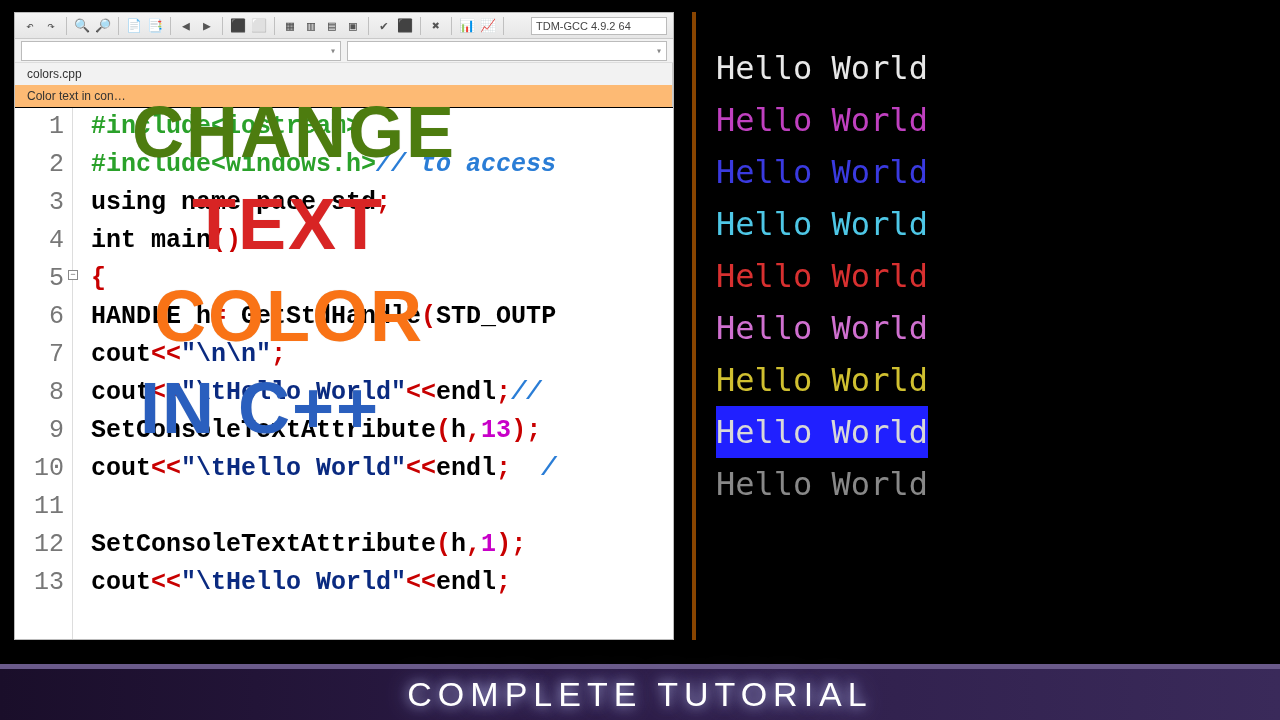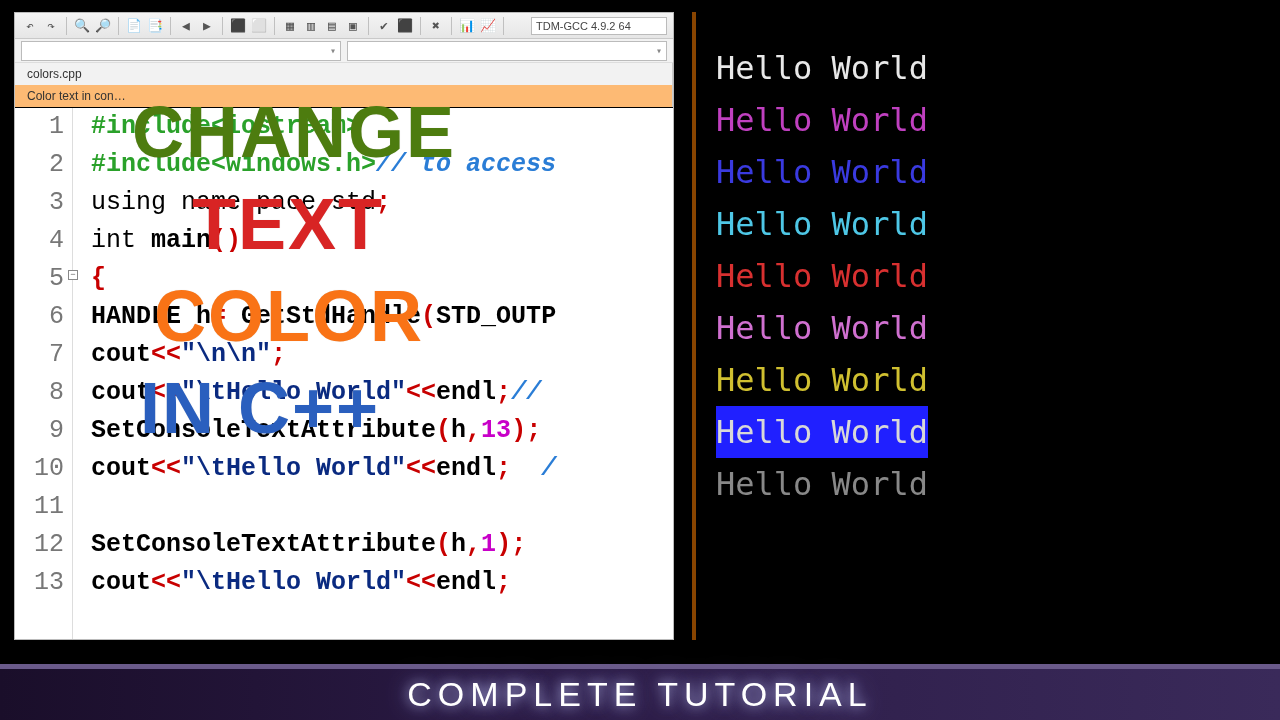--- a/index.html
+++ b/index.html
@@ -120,21 +120,21 @@
   color: #666;
 }
 .code {
   padding-left: 18px;
   white-space: pre;
   color: #000;
   font-weight: 600;
 }
 .code div { height: 38px; }
 .pp   { color: #2aa12a; }
-.kw   { color: #000; font-weight: normal; }
+.kw   { color: #000; font-weight: bold; }
 .str  { color: #0a2a80; }
 .cmt  { color: #2a7dd6; font-style: italic; }
 .num  { color: #c800c8; }
 .sym  { color: #c80000; }
 .console-panel {
   background: #000;
   flex: 1;
   border-left: 4px solid #840;
   padding: 30px 0 0 20px;
   font-family: "Consolas", monospace;

